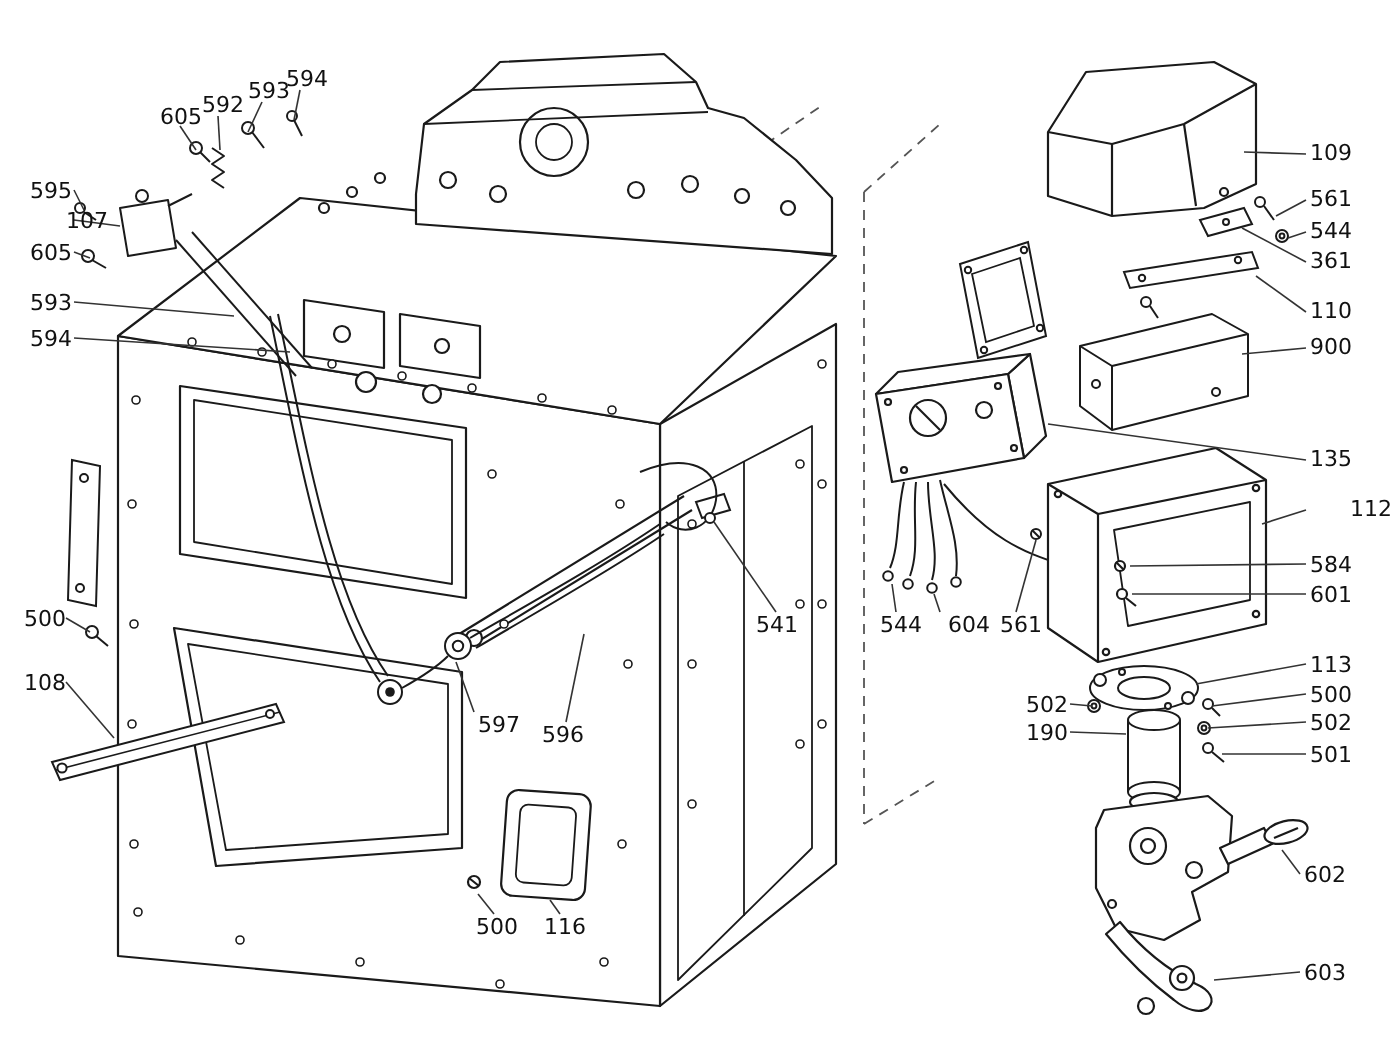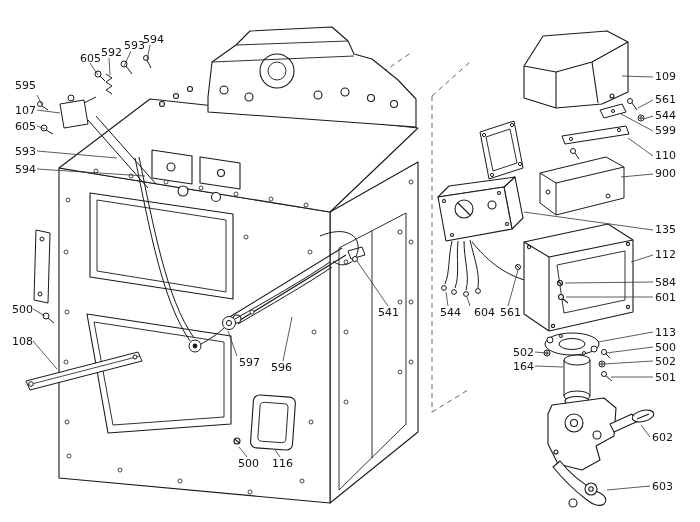--- a/index.html
+++ b/index.html
@@ -318,47 +318,47 @@
     <line x1="653" y1="377" x2="611" y2="377"></line>
     <line x1="650" y1="437" x2="641" y2="425"></line>
     <line x1="650" y1="486" x2="607" y2="490"></line>
   </g>
 </svg>
 
   <span class="lbl" style="left:124px;top:40px">593</span>
   <span class="lbl" style="left:143px;top:34px">594</span>
   <span class="lbl" style="left:80px;top:53px">605</span>
   <span class="lbl" style="left:101px;top:47px">592</span>
-  <span class="lbl" style="left:15px;top:80px">595</span>
-  <span class="lbl" style="left:15px;top:105px">107</span>
+  <span class="lbl" style="left:15px;top:90px">595</span>
+  <span class="lbl" style="left:33px;top:105px">107</span>
   <span class="lbl" style="left:15px;top:121px">605</span>
   <span class="lbl" style="left:15px;top:146px">593</span>
   <span class="lbl" style="left:15px;top:164px">594</span>
   <span class="lbl" style="left:12px;top:304px">500</span>
   <span class="lbl" style="left:12px;top:336px">108</span>
   <span class="lbl" style="left:238px;top:458px">500</span>
   <span class="lbl" style="left:272px;top:458px">116</span>
   <span class="lbl" style="left:239px;top:357px">597</span>
   <span class="lbl" style="left:271px;top:362px">596</span>
   <span class="lbl" style="left:378px;top:307px">541</span>
   <span class="lbl" style="left:440px;top:307px">544</span>
   <span class="lbl" style="left:474px;top:307px">604</span>
   <span class="lbl" style="left:500px;top:307px">561</span>
   <span class="lbl" style="left:655px;top:71px">109</span>
   <span class="lbl" style="left:655px;top:94px">561</span>
   <span class="lbl" style="left:655px;top:110px">544</span>
-  <span class="lbl" style="left:655px;top:125px">599</span>
+  <span class="lbl" style="left:655px;top:125px">361</span>
   <span class="lbl" style="left:655px;top:150px">110</span>
   <span class="lbl" style="left:655px;top:168px">900</span>
   <span class="lbl" style="left:655px;top:224px">135</span>
-  <span class="lbl" style="left:655px;top:249px">112</span>
+  <span class="lbl" style="left:675px;top:249px">112</span>
   <span class="lbl" style="left:655px;top:277px">584</span>
   <span class="lbl" style="left:655px;top:292px">601</span>
   <span class="lbl" style="left:655px;top:327px">113</span>
   <span class="lbl" style="left:655px;top:342px">500</span>
   <span class="lbl" style="left:513px;top:347px">502</span>
   <span class="lbl" style="left:655px;top:356px">502</span>
-  <span class="lbl" style="left:513px;top:361px">164</span>
+  <span class="lbl" style="left:513px;top:361px">190</span>
   <span class="lbl" style="left:655px;top:372px">501</span>
   <span class="lbl" style="left:652px;top:432px">602</span>
   <span class="lbl" style="left:652px;top:481px">603</span>
 
 </div>
 
 </body></html>

